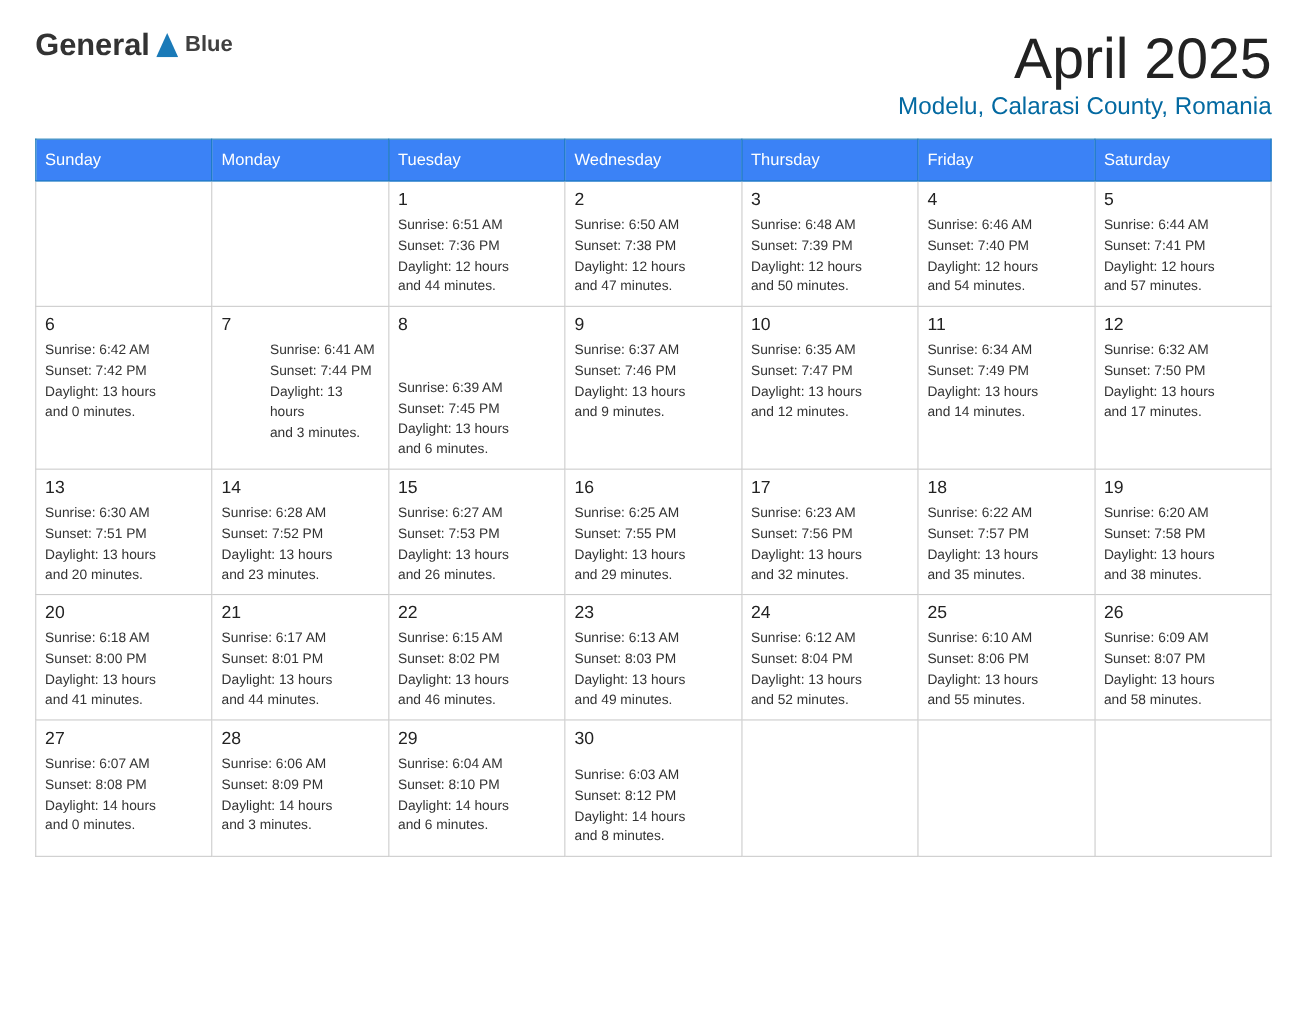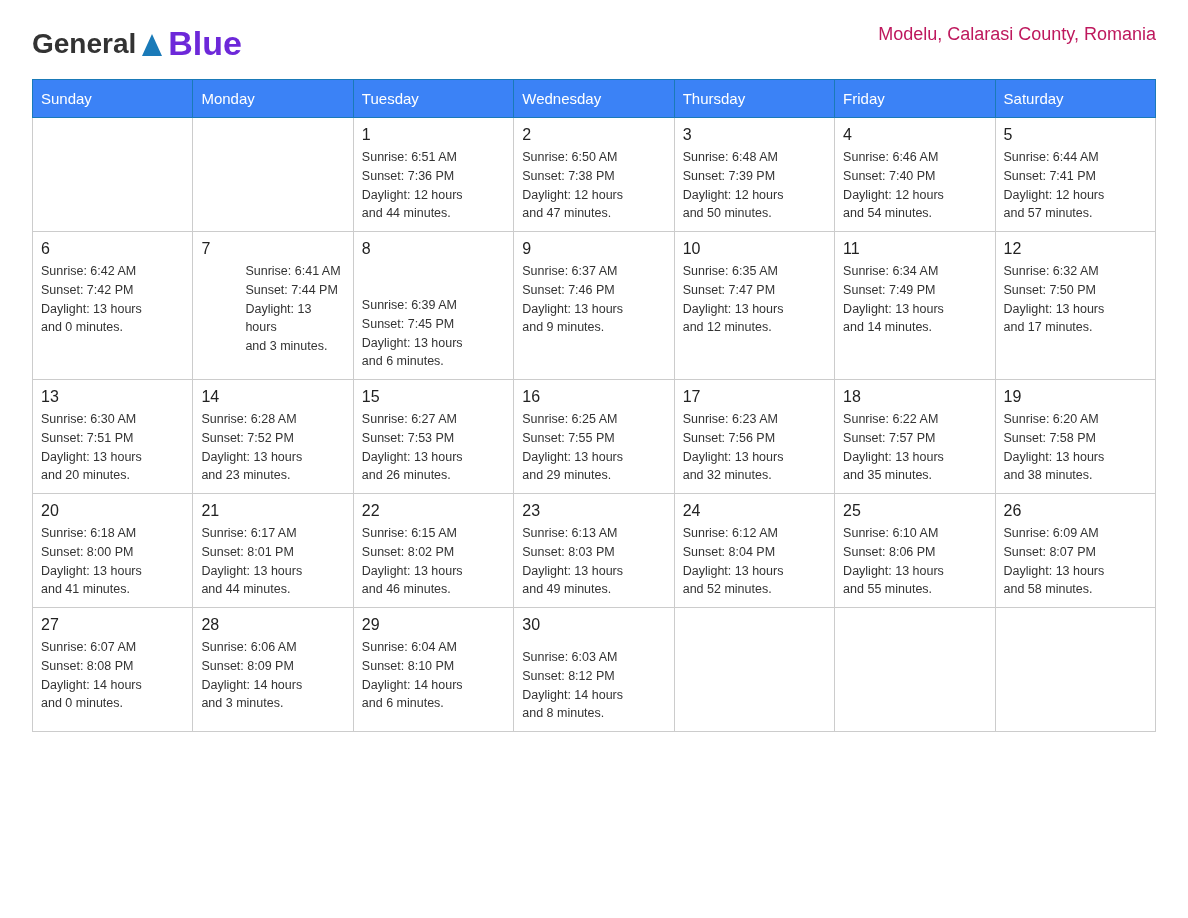--- a/index.html
+++ b/index.html
@@ -23,23 +23,23 @@
     }
     .title-block {
       text-align: right;
     }
     .title-block h1 {
       font-size: 52px;
       font-weight: normal;
       color: #222;
     }
     .title-block h2 {
-      font-size: 18px;
+      font-size: 22px;
       font-weight: normal;
-      color: #be185d;
+      color: #0369a1;
     }
     table {
       width: 100%;
       border-collapse: collapse;
       table-layout: fixed;
     }
     thead tr th {
       background-color: #3b82f6;
       color: #fff;
       padding: 10px 8px;
@@ -76,23 +76,24 @@
 <body>
 
 <div class="header">
   <div class="logo">
     <span style="font-size:28px;font-weight:bold;color:#333;">General</span>
     <span style="display:inline-block;margin:0 2px;margin-top:6px;">
       <svg width="20" height="22" viewBox="0 0 20 22">
         <polygon points="10,0 20,22 0,22" fill="#1a7ab8"></polygon>
       </svg>
     </span>
-    <span style="font-size:34px;font-weight:bold;color:#6d28d9;">Blue</span>
+    <span style="font-size:20px;font-weight:bold;color:#404040;">Blue</span>
   </div>
   <div class="title-block">
+    <h1>April 2025</h1>
     <h2>Modelu, Calarasi County, Romania</h2>
   </div>
 </div>
 
 <table>
   <thead>
     <tr>
     <th>Sunday</th>
         <th>Monday</th>
         <th>Tuesday</th>

